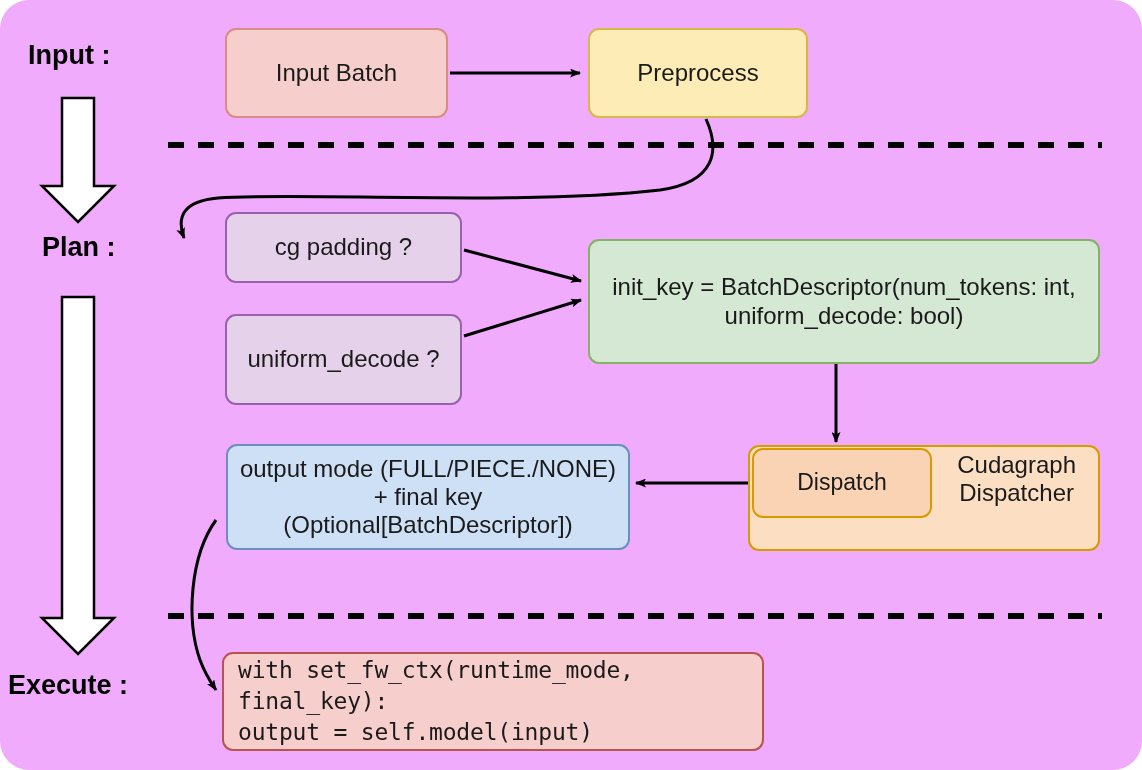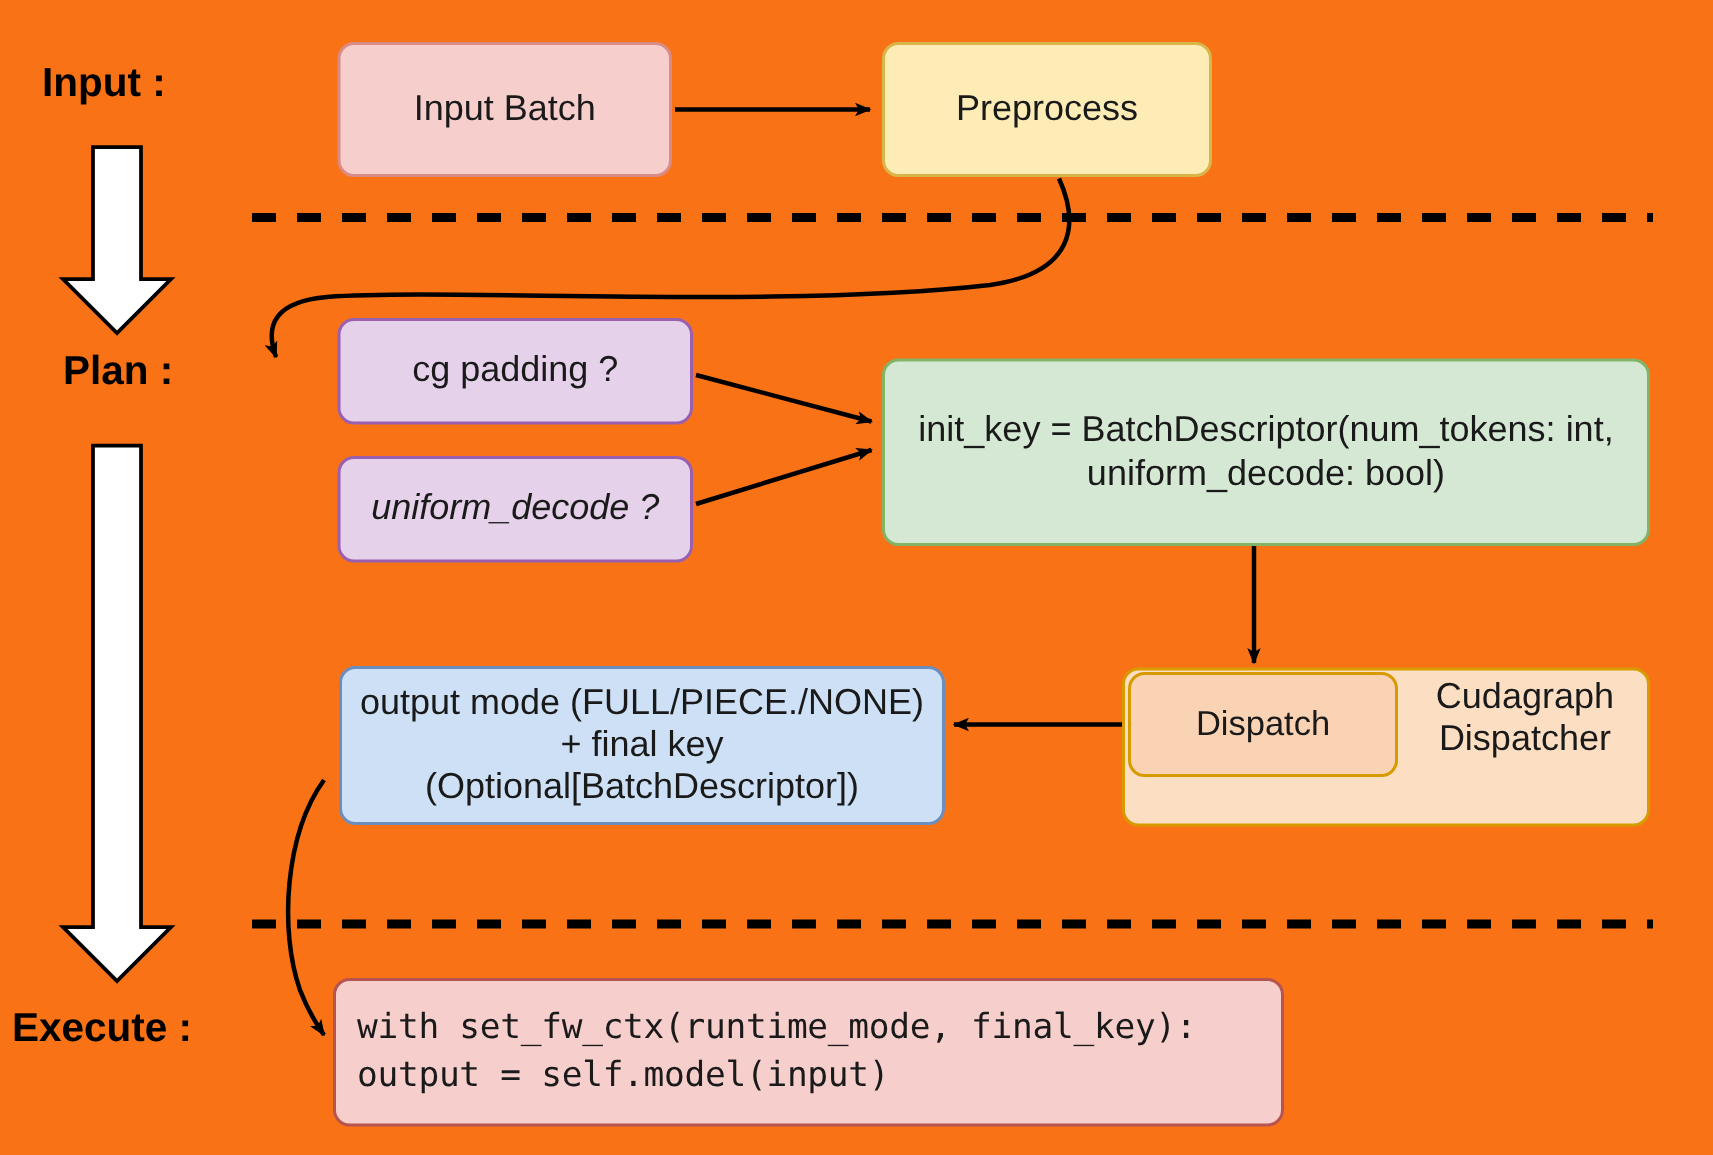--- a/index.html
+++ b/index.html
@@ -7,22 +7,23 @@
     padding: 0;
     background: #ffffff;
   }
   body {
     font-family: "Liberation Sans", sans-serif;
   }
   #canvas {
     position: relative;
     width: 1142px;
     height: 770px;
-    background: #f97316;
+    background: #f0abfc;
     overflow: hidden;
+    border-radius: 29px;
   }
   #edges {
     position: absolute;
     left: 0;
     top: 0;
     width: 1142px;
     height: 770px;
     pointer-events: none;
   }
 
@@ -141,21 +142,21 @@
   </div>
 
   <div class="node n-preprocess" style="left:588px; top:28px; width:220px; height:90px;">
     <span class="node-text">Preprocess</span>
   </div>
 
   <div class="node n-purple" style="left:225px; top:212px; width:237px; height:71px;">
     <span class="node-text">cg padding ?</span>
   </div>
 
-  <div class="node n-purple" style="left:225px; top:304px; width:237px; height:71px;font-style:italic;">
+  <div class="node n-purple" style="left:225px; top:314px; width:237px; height:91px;">
     <span class="node-text">uniform_decode ?</span>
   </div>
 
   <div class="node n-green" style="left:588px; top:239px; width:512px; height:125px;">
     <span class="node-text">init_key = BatchDescriptor(num_tokens: int,
 uniform_decode: bool)</span>
   </div>
 
   <div class="node n-orange-outer" style="left:748px; top:445px; width:352px; height:106px;">
     <span class="node-text">Cudagraph
@@ -164,18 +165,18 @@
 
   <div class="node n-orange-inner" style="left:752px; top:448px; width:180px; height:70px;">
     <span class="node-text">Dispatch</span>
   </div>
 
   <div class="node n-blue" style="left:226px; top:444px; width:404px; height:106px;">
     <span class="node-text">output mode (FULL/PIECE./NONE)
 + final key (Optional[BatchDescriptor])</span>
   </div>
 
-  <div class="node n-code" style="left:222px; top:652px; width:634px; height:99px;">
+  <div class="node n-code" style="left:222px; top:652px; width:542px; height:99px;">
     <span class="node-text">with set_fw_ctx(runtime_mode, final_key):
     output = self.model(input)</span>
   </div>
 
 </div>
 
 </body></html>

